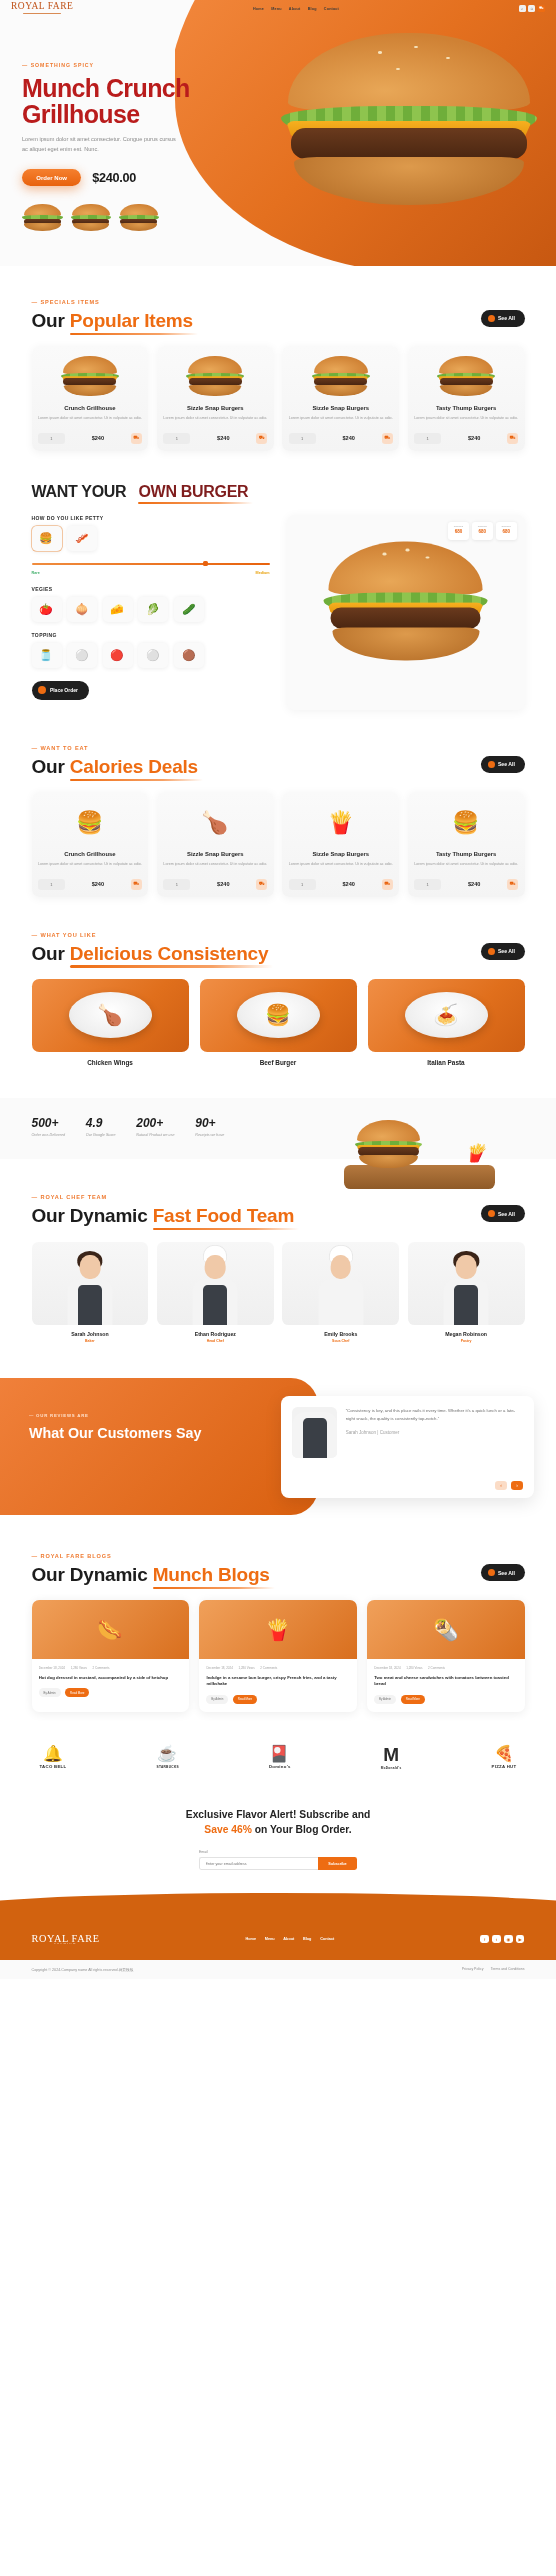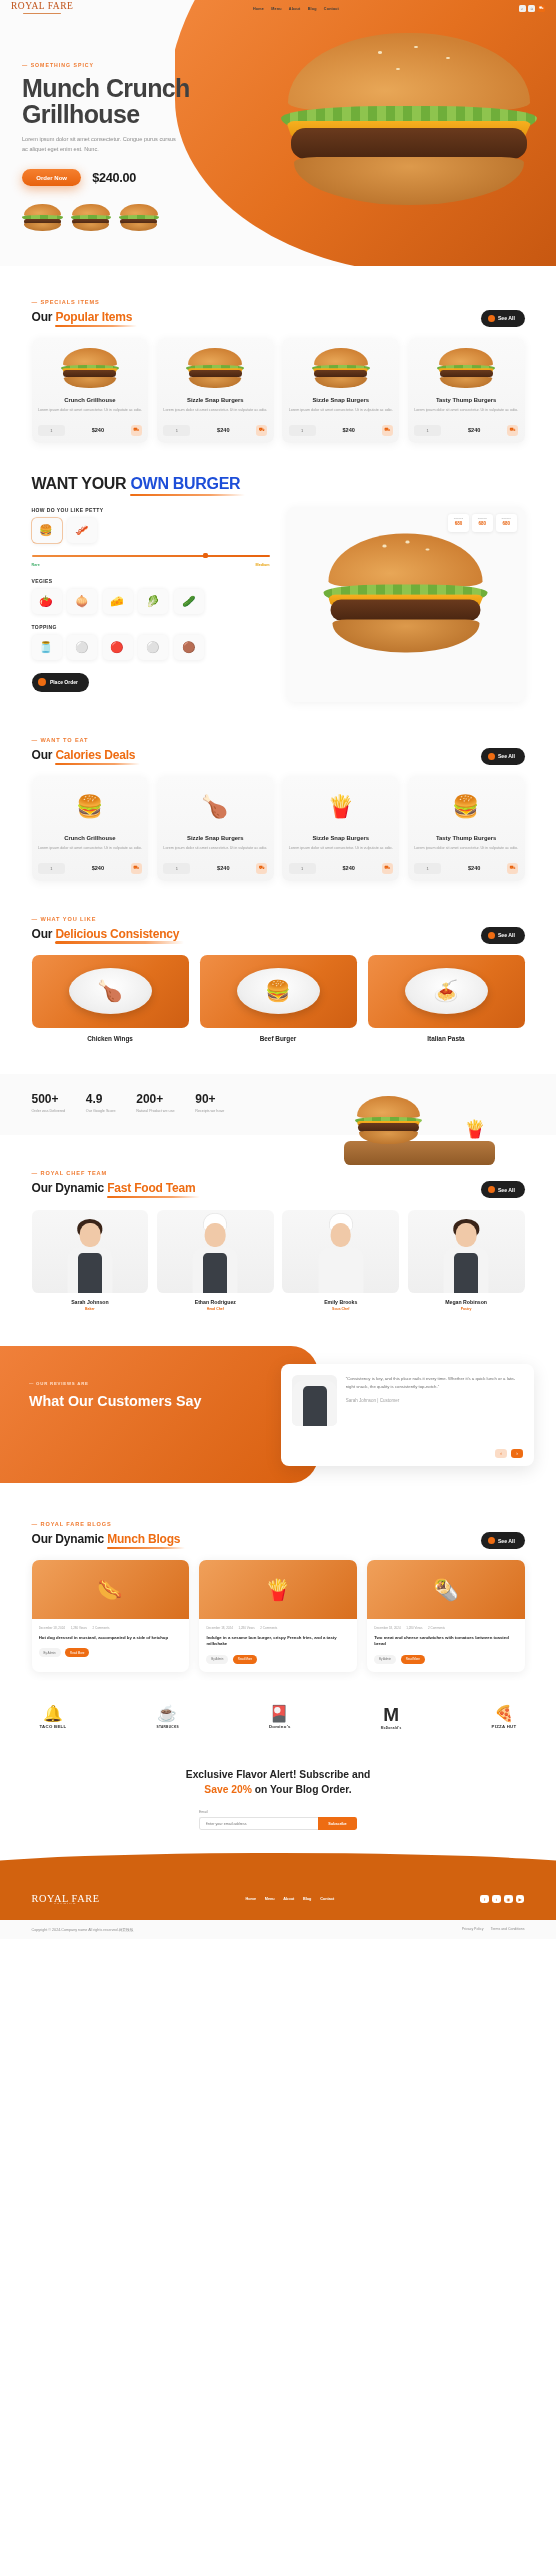--- a/index.html
+++ b/index.html
@@ -13,21 +13,21 @@
   }
   .page { width: 556px; position: relative; }
 
   
   .wrap { width: 493px; margin: 0 auto; position: relative; }
   .eyebrow {
     font-size: 5.6px; letter-spacing: 0.9px; color: #ef7a30;
     text-transform: uppercase; font-weight: 600; margin-bottom: 4.8px;
   }
   .sec-title {
-    font-size: 12px; font-weight: 800; color: #1d1d1d;
+    font-size: 19px; font-weight: 800; color: #1d1d1d;
     letter-spacing: -0.2px;
   }
   .sec-title .hl { color: #ee6c12; position: relative; display:inline-block;}
   .sec-title .hl:after{
     content:""; position:absolute; left:0; right:-4.8px; bottom:-3.2px; height:2.4px;
     background: linear-gradient(90deg,#ee6c12,#f7a165 70%,rgba(247,161,101,0));
     border-radius:2.4px;
   }
   .see-all {
     position: absolute; right: 0; top: 11px;
@@ -87,21 +87,21 @@
     border-radius: 0 0 0 62% ;
     clip-path: ellipse(78% 96% at 76% 42%);
   }
   .hero-burger {
     position: absolute; right: 16px; top: 33px; width: 262px; height: 183px;
   }
   .hero-left { position: absolute; left: 22px; top: 62px; width: 238px; z-index: 5; }
   .hero-eyebrow { font-size: 5.2px; letter-spacing: 1px; color: #ef7a30; font-weight: 600;}
   .hero-h1 {
     font-size: 25px; font-weight: 800; line-height: 1.04; letter-spacing: -0.6px;
-    color: #404040; margin-top: 7.2px;
+    color: #b91c1c; margin-top: 7.2px;
   }
   .hero-p {
     font-size: 5.6px; color: #8a8a8a; line-height: 1.75; margin-top: 8px; width: 156px;
   }
   .hero-cta-row { display: flex; align-items: center; gap: 11px; margin-top: 14.3px; }
   .btn-order {
     background: linear-gradient(180deg,#f5802f,#e8620d);
     color: #fff; border: none; border-radius: 12.7px; padding: 5.6px 14.3px;
     font-size: 6px; font-weight: 700; cursor: pointer; font-family: inherit;
     box-shadow: 0 3.2px 11px rgba(233,104,18,.45);
@@ -160,21 +160,21 @@
   .price { font-size: 5.6px; font-weight: 700; color: #222; }
   .cartbtn {
     width:11px; height:10.3px; background:#fbdcc6; border-radius:3.2px; border:none;
     color:#e8620d; font-size:4.8px; display:flex; align-items:center; justify-content:center;
     cursor:pointer;
   }
 
   
   .myob { margin-top: 32px; }
   .myob-title { font-size: 16px; font-weight: 800; letter-spacing: -0.3px; }
-  .myob-title .hl { color:#1d4ed8; position:relative; display:inline-block; }
+  .myob-title .hl { color:#7f1d1d; position:relative; display:inline-block;margin-left:8px; }
   .myob-title .hl:after{
     content:""; position:absolute; left:0; right:-4.8px; bottom:-3.2px; height:2.4px;
     background: linear-gradient(90deg,#ee6c12,#f7a165 70%,rgba(247,161,101,0)); border-radius:2.4px;
   }
   .myob-body { display:flex; gap: 17.5px; margin-top: 14.3px; }
   .myob-left { width: 238px; }
   .opt-label { font-size:5px; font-weight:700; letter-spacing:0.4px; color:#2b2b2b; margin-bottom:4.8px; }
   .opt-row { display:flex; gap:5.6px; margin-bottom:9.5px; }
   .opt-tile {
     width:30px; height:25.4px; border-radius:4.8px; background:#fafafa;
@@ -220,21 +220,21 @@
   }
   .plate {
     width: 83px; height: 46px; border-radius: 50%;
     background: radial-gradient(ellipse at 50% 40%, #fff 0%, #efefef 65%, #d9d9d9 100%);
     position: relative; box-shadow: 0 3.2px 8px rgba(0,0,0,.18);
     display:flex; align-items:center; justify-content:center; font-size: 20.7px;
   }
   .cat-card h4 { font-size: 6.4px; font-weight: 700; margin-top: 7.2px; }
 
   
-  .stats-band { background:#fafafa; margin-top: 32px; padding: 17.5px 0 20.7px; position:relative; }
+  .stats-band { background:#fafafa; margin-top: 32px; padding: 17.5px 0 20.7px; position:relative;font-style:italic; }
   .stats-inner { display:flex; gap: 20.7px; align-items:flex-start; }
   .stat .n { font-size: 12px; font-weight: 800; color:#1d1d1d; }
   .stat .t { font-size: 3.7px; color:#9a9a9a; line-height:1.6; margin-top: 3.2px; }
   .board {
     position:absolute; right: 30px; top: 3.2px; width: 151px; height: 73px;
   }
   .board .wood {
     position:absolute; left:0; bottom:3.2px; width:100%; height:24px; border-radius:6.4px;
     background: linear-gradient(180deg,#b5793f,#8f5a27);
   }
@@ -884,21 +884,21 @@
     </div>
     <div class="brand">
       <div class="glyph">🍕</div>
       <div class="nm">PIZZA HUT</div>
     </div>
   </section>
 
   <section class="news">
     <h2>
       <span>Exclusive Flavor Alert! Subscribe and</span><br>
-      <span class="hl">Save 20%</span><span> on Your Blog Order.</span>
+      <span class="hl">Save 46%</span><span> on Your Blog Order.</span>
     </h2>
     <div class="news-form">
       <label>Email</label>
       <div class="news-row">
         <input type="text" placeholder="Enter your email address" style="">
         <button>Subscribe</button>
       </div>
     </div>
   </section>
 

